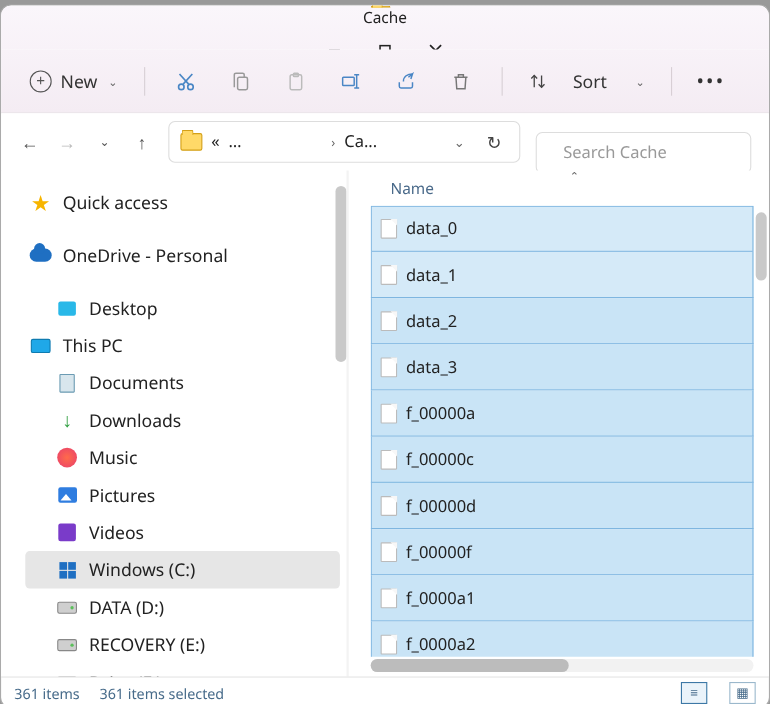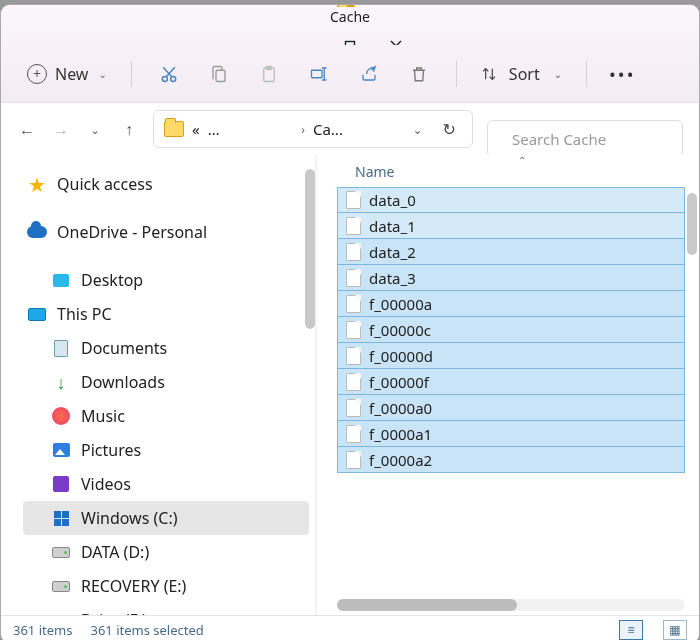--- a/index.html
+++ b/index.html
@@ -11,21 +11,21 @@
   .title-text { font-size:14px; color:#222; flex:1;}
   .winbtns { display:flex; gap:0; }
   .winbtn { width:46px; height:40px; display:flex; align-items:center; justify-content:center; cursor:pointer; font-size:14px; color:#333;}
   .toolbar { height:58px; background:linear-gradient(#f8f2f8,#f4ecf3); display:flex; align-items:center; padding:0 16px; gap:4px; border-bottom:1px solid #e8e0e6;}
   .newbtn { display:flex; align-items:center; gap:8px; padding:6px 10px; border-radius:6px; cursor:pointer; color:#333; font-size:16px;}
   .plus-circle{width:20px;height:20px;border:1.5px solid #555;border-radius:50%;display:flex;align-items:center;justify-content:center;font-size:14px;line-height:1;color:#555;}
   .chev{font-size:10px;color:#666;margin-left:2px;}
   .tb-sep{width:1px;height:26px;background:#d8cfd5;margin:0 10px;}
   .tb-icon{width:46px;height:40px;display:flex;align-items:center;justify-content:center;color:#4a86c5;cursor:pointer;border-radius:6px;}
   .tb-icon.gray{color:#888;}
-  .sortbtn{display:flex;align-items:center;gap:12px;padding:6px 10px;cursor:pointer;border-radius:6px;font-size:16px;color:#333;}
+  .sortbtn{display:flex;align-items:center;gap:24px;padding:6px 10px;cursor:pointer;border-radius:6px;font-size:16px;color:#333;}
   .more{font-size:18px;letter-spacing:2px;color:#333;padding:6px 8px;cursor:pointer;border-radius:6px;}
   .addrrow{height:52px;background:#fff;display:flex;align-items:center;padding:0 16px;gap:14px;}
   .navarrow{width:20px;color:#555;cursor:pointer;text-align:center;font-size:16px;}
   .navarrow.dim{color:#bbb;}
   .breadcrumb{flex:1;height:38px;border:1px solid #ddd;border-radius:6px;display:flex;align-items:center;padding:0 10px;gap:8px;min-width:0;}
   .bc-folder{width:20px;height:16px;background:#ffd968;border:1px solid #d4a017;border-radius:2px;position:relative;flex-shrink:0;}
   .bc-folder::before{content:"";position:absolute;top:-4px;left:0;width:9px;height:4px;background:#ffd968;border:1px solid #d4a017;border-bottom:none;border-radius:2px 2px 0 0;}
   .bc-text{flex:1;font-size:15px;color:#222;white-space:nowrap;overflow:hidden;text-overflow:ellipsis;}
   .bc-sep{color:#666;font-size:12px;}
   .bc-chev{color:#666;font-size:12px;margin-left:auto;padding:0 6px;cursor:pointer;}
@@ -57,21 +57,21 @@
   .drive{width:18px;height:11px;background:#cfcfcf;border:1px solid #888;border-radius:2px;position:relative;}
   .drive::after{content:"";position:absolute;right:2px;top:3px;width:3px;height:3px;background:#5bbf5b;border-radius:50%;}
   .splitter{width:2px;background:#f3f3f3;}
   .files{flex:1;display:flex;flex-direction:column;min-width:0;position:relative;padding-left:20px;}
   .col-head{height:32px;display:flex;align-items:center;padding:0 18px;font-size:14px;color:#4a6a8a;position:relative;}
   .sort-ind{position:absolute;left:50%;top:-2px;font-size:10px;color:#666;}
   .filelist{flex:1;overflow:hidden;position:relative;}
   .file-scroll{position:absolute;right:2px;top:6px;width:10px;height:62px;background:#c9c9c9;border-radius:5px;}
   .hscroll{height:12px;margin:2px 14px 4px 0;background:#f2f2f2;border-radius:6px;position:relative;}
   .hscroll-thumb{position:absolute;left:0;top:0;height:100%;width:180px;background:#bcbcbc;border-radius:6px;}
-  .row{height:26px;display:flex;align-items:center;gap:8px;padding:0 8px;margin-right:14px;font-size:15px;color:#222;border:1px solid #7fb6e0;background:#c9e4f6;cursor:pointer;}
+  .row{height:42px;display:flex;align-items:center;gap:8px;padding:0 8px;margin-right:14px;font-size:15px;color:#222;border:1px solid #7fb6e0;background:#c9e4f6;cursor:pointer;}
   .row + .row{border-top:none;}
   .row.first2{background:#d5eaf8;}
   .file-ico{width:15px;height:18px;background:#fff;border:1px solid #bbb;border-radius:1px;position:relative;flex-shrink:0;}
   .file-ico::after{content:"";position:absolute;right:-1px;top:-1px;border-top:6px solid #f7f7f7;border-left:6px solid transparent;}
   .status{height:28px;border-top:1px solid #e4e4e4;display:flex;align-items:center;padding:0 12px;font-size:13px;color:#476b8a;gap:18px;}
   .status .sp{flex:1;}
   .viewbtn{width:24px;height:20px;border:1px solid #9bb8cc;display:flex;align-items:center;justify-content:center;margin-left:2px;cursor:pointer;font-size:12px;color:#476b8a;}
   .viewbtn.active{border-color:#3d78a6;background:#eaf3fa;}
   svg{display:block;}
 </style>
@@ -310,24 +310,20 @@
           <div class="row">
             <span class="file-ico"></span>
             <span>f_00000d</span>
           </div>
           <div class="row">
             <span class="file-ico"></span>
             <span>f_00000f</span>
           </div>
           <div class="row">
             <span class="file-ico"></span>
-            <span>f_0000a0</span>
-          </div>
-          <div class="row">
-            <span class="file-ico"></span>
             <span>f_0000a1</span>
           </div>
           <div class="row">
             <span class="file-ico"></span>
             <span>f_0000a2</span>
           </div>
         </div>
       <div class="hscroll">
           <div class="hscroll-thumb"></div>
         </div>

